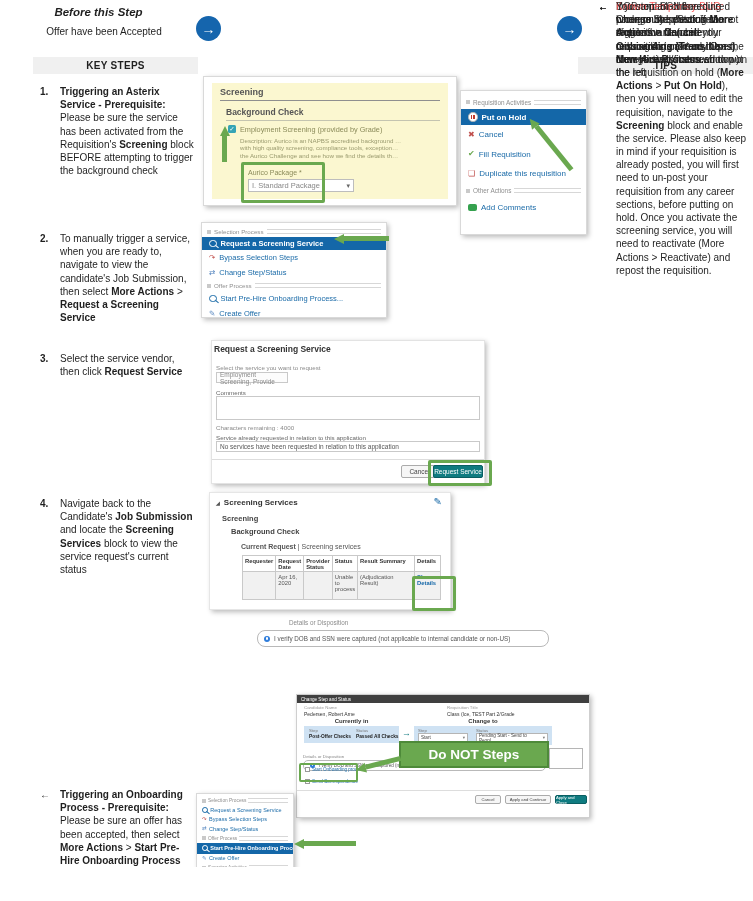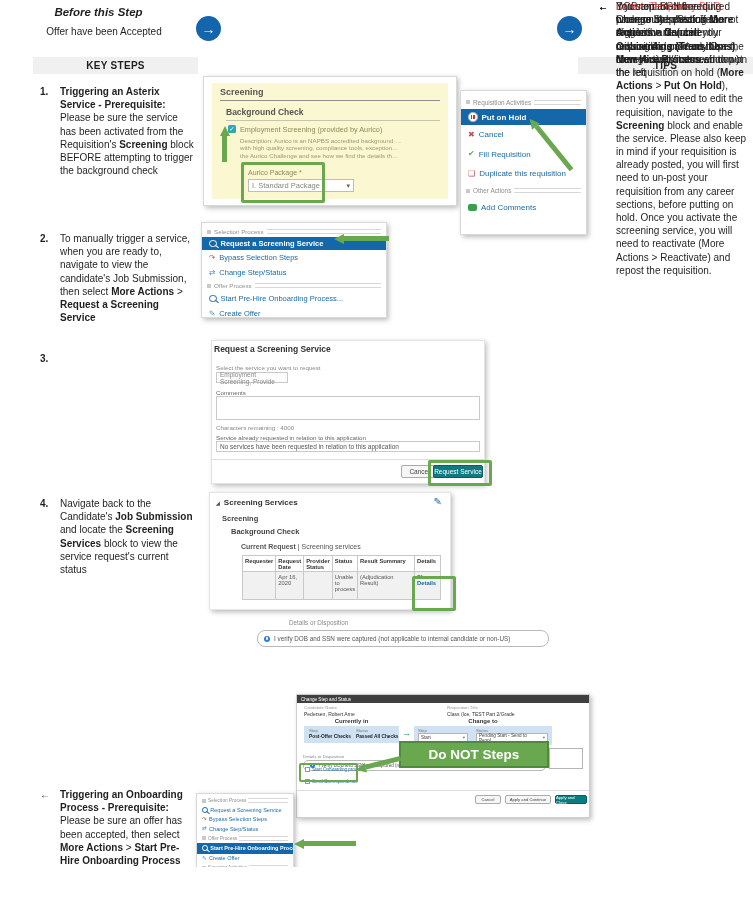--- a/index.html
+++ b/index.html
@@ -150,20 +150,21 @@
       <div class="kstep ks-0">
         <span class="mk">1.</span>
         <span class="bd"><span style="font-weight: bold;">Triggering an Asterix Service - Prerequisite: </span><span>Please be sure the service has been activated from the Requisition's </span><span style="font-weight: bold;">Screening</span><span> block BEFORE attempting to trigger the background check</span></span>
       </div>
       <div class="kstep ks-1">
         <span class="mk">2.</span>
         <span class="bd"><span>To manually trigger a service, when you are ready to, navigate to view the candidate's Job Submission, then select </span><span style="font-weight: bold;">More Actions</span><span> &gt; </span><span style="font-weight: bold;">Request a Screening Service</span></span>
       </div>
       <div class="kstep ks-2">
         <span class="mk">3.</span>
+        <span class="bd"><span>Select the service vendor, then click </span><span style="font-weight: bold;">Request Service</span></span>
       </div>
       <div class="kstep ks-3">
         <span class="mk">4.</span>
         <span class="bd"><span>Navigate back to the Candidate's </span><span style="font-weight: bold;">Job Submission</span><span> and locate the </span><span style="font-weight: bold;">Screening Services</span><span> block to view the service request's current status</span></span>
       </div>
       <div class="kstep ks-4">
         <span class="mk">←</span>
         <span class="bd"><span style="font-weight: bold;">Triggering an Onboarding Process - Prerequisite: </span><span>Please be sure an offer has been accepted, then select </span><span style="font-weight: bold;">More Actions</span><span> &gt; </span><span style="font-weight: bold;">Start Pre-Hire Onboarding Process (or Start New Hire Onboarding Process)</span></span>
       </div>
     </div>
@@ -191,21 +192,21 @@
         <span class="bd"><span>You stop an onboarding process by selecting </span><span style="font-weight: bold;">More Actions</span><span> &gt; </span><span style="font-weight: bold;">Cancel Onboarding (Transitions) New Hire Process…</span></span>
       </div>
     </div>
 
   <div class="card" id="shotA">
     <div class="yellow"></div>
     <div class="t1">Screening</div>
     <div class="t2">Background Check</div>
     <div class="svc">
       <span class="cbx">✓</span>
-      <span class="svc-label">Employment Screening (provided by Aurico)</span>
+      <span class="svc-label">Employment Screening (provided by Grade)</span>
     </div>
     <div class="desc">
       <div>Description: Aurico is an NAPBS accredited background …</div>
       <div>with high quality screening, compliance tools, exception…</div>
       <div>the Aurico Challenge and see how we find the details th…</div>
     </div>
     <div class="pkg-label">Aurico Package *</div>
     <div class="dd">
       <span>I. Standard Package</span>
       <span class="caret">▾</span>

